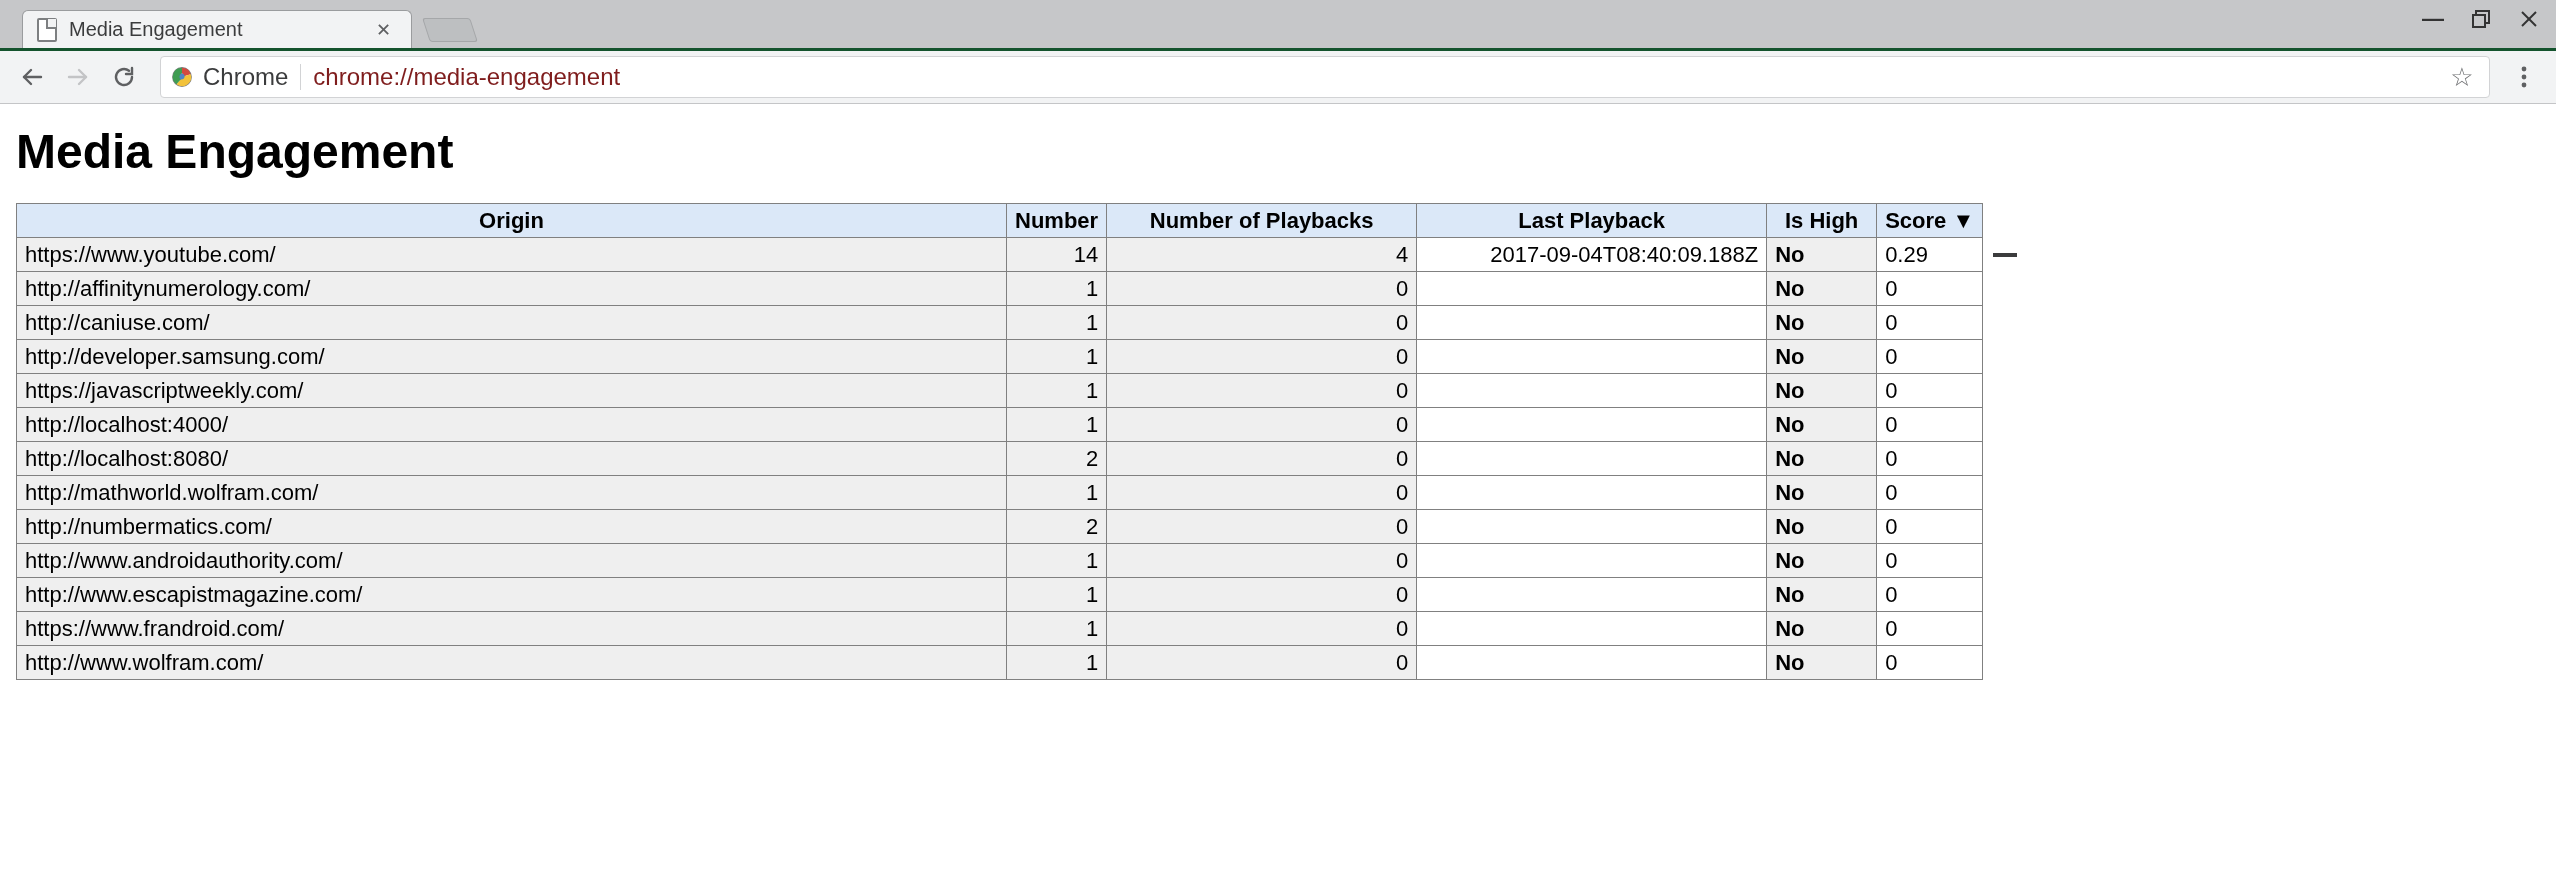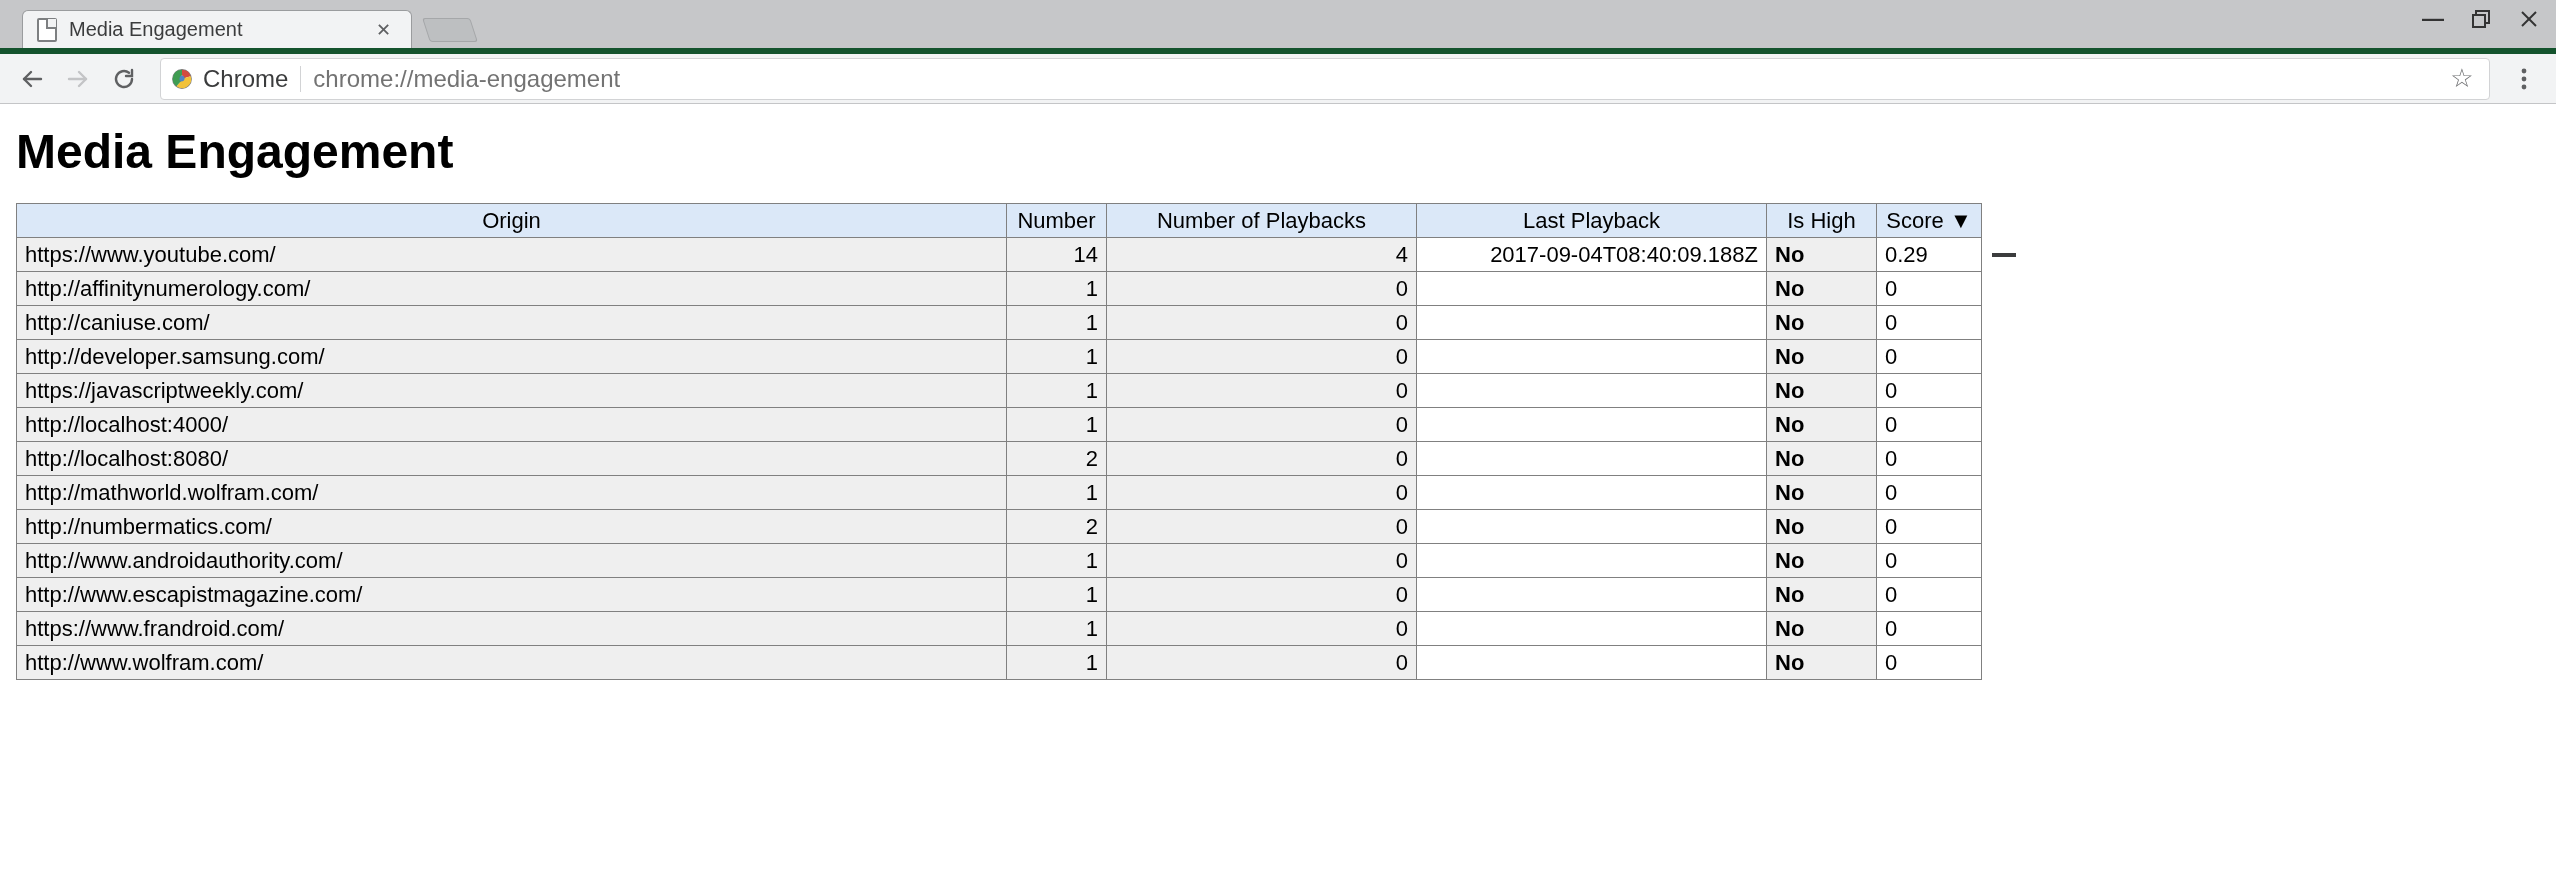--- a/index.html
+++ b/index.html
@@ -68,21 +68,21 @@
     width: 26px; height: 26px;
     display: inline-flex; align-items: center; justify-content: center;
     color: #333; font-size: 22px; cursor: pointer;
   }
   .win-min{font-weight:bold;}
   .win-max svg, .win-close svg { width:18px; height:18px; }
 
   .toolbar {
     height: 56px;
     background: #f2f3f4;
-    border-top: 6px solid #14532d;
+    border-top: 3px solid #14532d;
     border-bottom: 1px solid #c4c5c7;
     display: flex;
     align-items: center;
     padding: 0 12px;
     gap: 6px;
   }
   .nav-btn {
     width: 40px; height: 40px;
     display: inline-flex; align-items: center; justify-content: center;
     color: #555; border-radius: 50%;
@@ -100,21 +100,21 @@
     padding: 0 10px;
     font-size: 24px;
     margin-left: 10px;
   }
   .omni-icon {
     width: 22px; height: 22px; margin-right: 10px;
     display:inline-flex;align-items:center;justify-content:center;
   }
   .omni-chrome-label { color: #3b3c3d; padding-right: 12px; }
   .omni-divider { width: 1px; height: 26px; background: #d2d3d5; margin-right: 12px; }
-  .omni-url { color: #737373; flex: 1; white-space: nowrap; }
+  .omni-url { color: #7f1d1d; flex: 1; white-space: nowrap; }
   .omni-star {
     width: 34px; height: 34px;
     display: inline-flex; align-items: center; justify-content: center;
     color: #707173; font-size: 26px;
   }
   .menu-btn {
     width: 40px; height: 40px; margin-left: 8px;
     display: inline-flex; align-items: center; justify-content: center;
     color: #5f6062;
   }
@@ -137,21 +137,21 @@
   }
   table.engagement th, table.engagement td {
     border: 1px solid #808080;
     padding: 2px 8px;
     white-space: nowrap;
     height: 34px;
     vertical-align: middle;
   }
   table.engagement thead th {
     background: #dbe8f8;
-    font-weight: 400;
+    font-weight: 700;
     text-align: center;
     cursor: pointer;
   }
   table.engagement tbody td { background: #efefef; }
   table.engagement tbody td:nth-child(4),
   table.engagement tbody td:nth-child(6){ background:#ffffff; }
 
   
   .col-origin   { width: 990px; text-align: left; }
   .col-visits   { width: 100px; text-align: right; }

